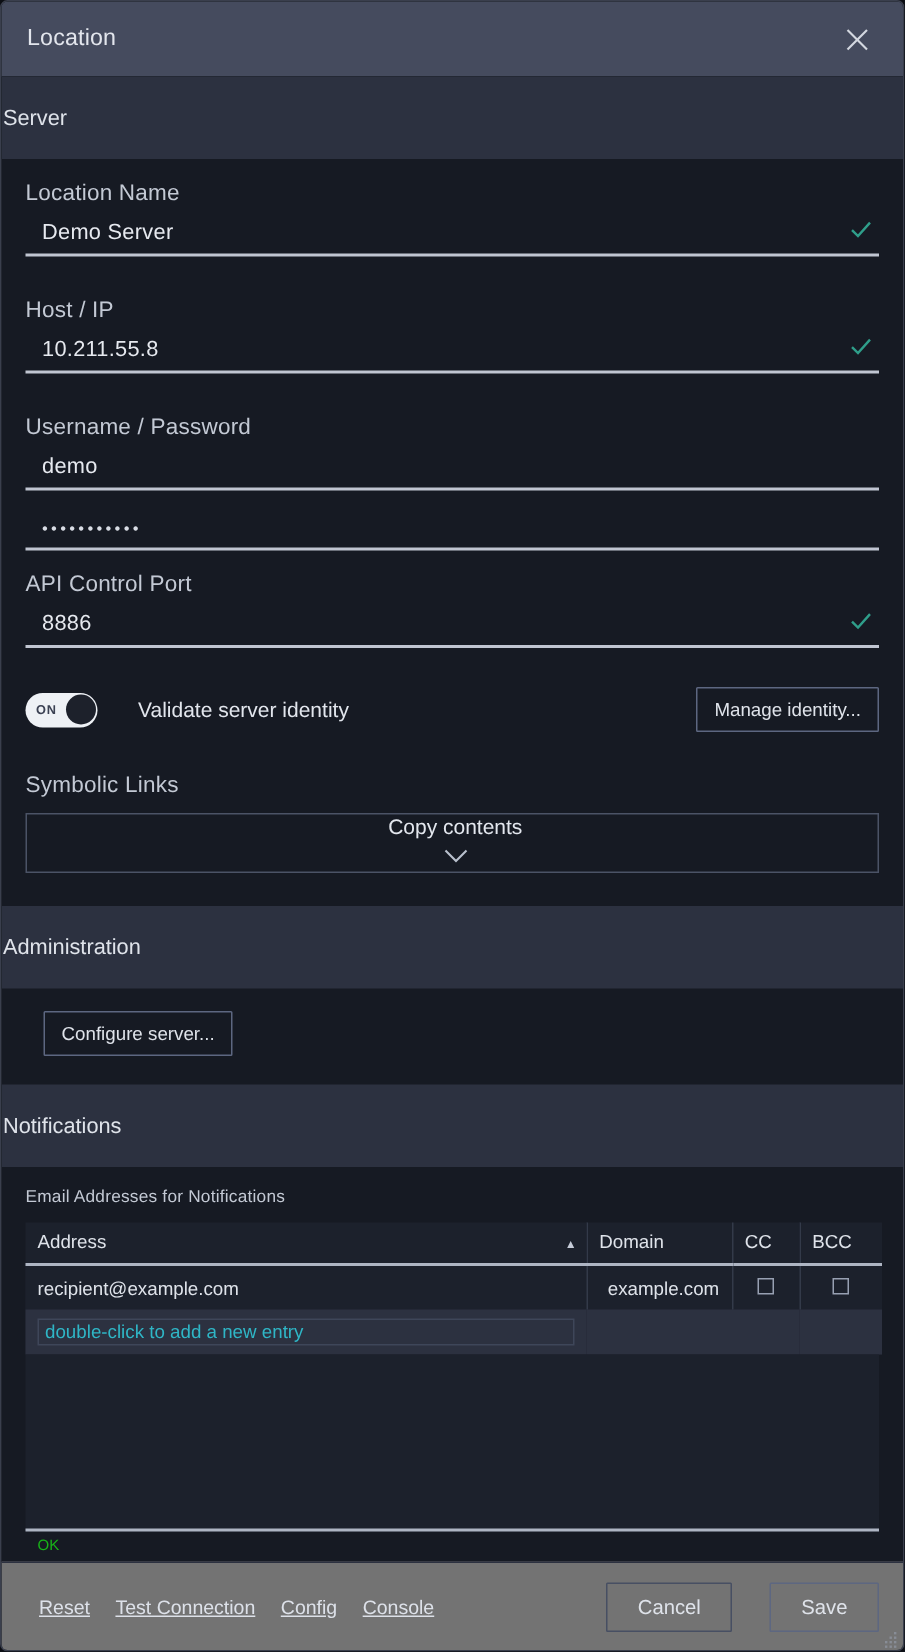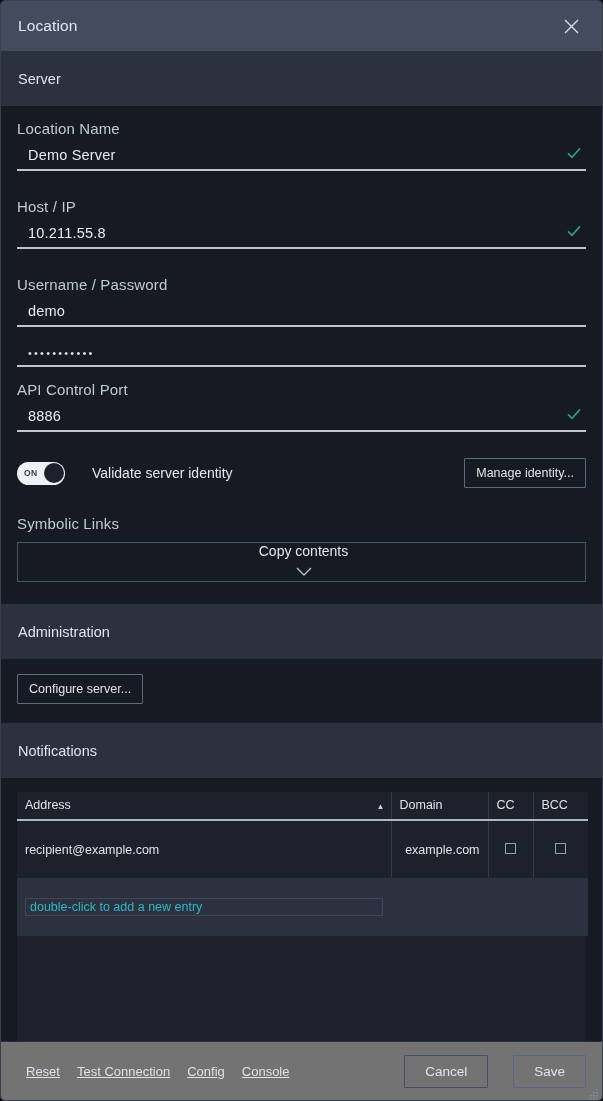--- a/index.html
+++ b/index.html
@@ -55,21 +55,21 @@
     flex: 1;
     overflow: hidden;
     background: #161a23;
   }
 
   .section-header {
     background: #2c3140;
     height: 55px;
     display: flex;
     align-items: center;
-    padding-left: 17px;
+    padding-left: 1px;
     box-sizing: border-box;
     font-size: 14.5px;
     color: #dfe3ea;
   }
 
   .pane {
     padding: 0 16px;
   }
 
   
@@ -178,21 +178,21 @@
     flex-direction: column;
   }
   .select .sel-val {
     flex: 1;
     font-size: 14px;
     color: #e3e7ee;
   }
   .pad-bottom { height: 22px; }
 
   
-  .admin-pane { padding: 15px 16px 19px 16px; }
+  .admin-pane { padding: 15px 16px 19px 28px; }
 
   
   .notif-pane { padding: 14px 16px 0 16px; }
   .table-label {
     font-size: 11.5px;
     color: #c3c9d4;
     padding-bottom: 11px;
     letter-spacing: .15px;
   }
   table.grid {
@@ -218,21 +218,21 @@
     position: absolute;
     right: 6px;
     top: 50%;
     transform: translateY(-45%);
     font-size: 8px;
     color: #c6ccd8;
   }
   table.grid td {
     font-size: 12.5px;
     color: #dfe3ea;
-    padding: 20px 8px;
+    padding: 6px 8px;
     border-right: 1px solid #333a49;
     height: 17px;
   }
   table.grid td.last { border-right: none; }
   tr.row-normal td { background: #1c212c; }
   tr.row-new td {
     background: #2c3140;
     border-right: none;
   }
   .cell-center { text-align: center; }
@@ -387,20 +387,21 @@
     </div>
     <div class="admin-pane">
       <button class="btn">Configure server...</button>
     </div>
 
     <div class="section-header">
       <span>Notifications</span>
     </div>
 
     <div class="notif-pane">
+      <div class="table-label">Email Addresses for Notifications</div>
 
       <table class="grid">
         <colgroup>
           <col style="width:374px">
           <col style="width:97px">
           <col style="width:45px">
           <col style="width:55px">
         </colgroup>
         <thead>
           <tr>

